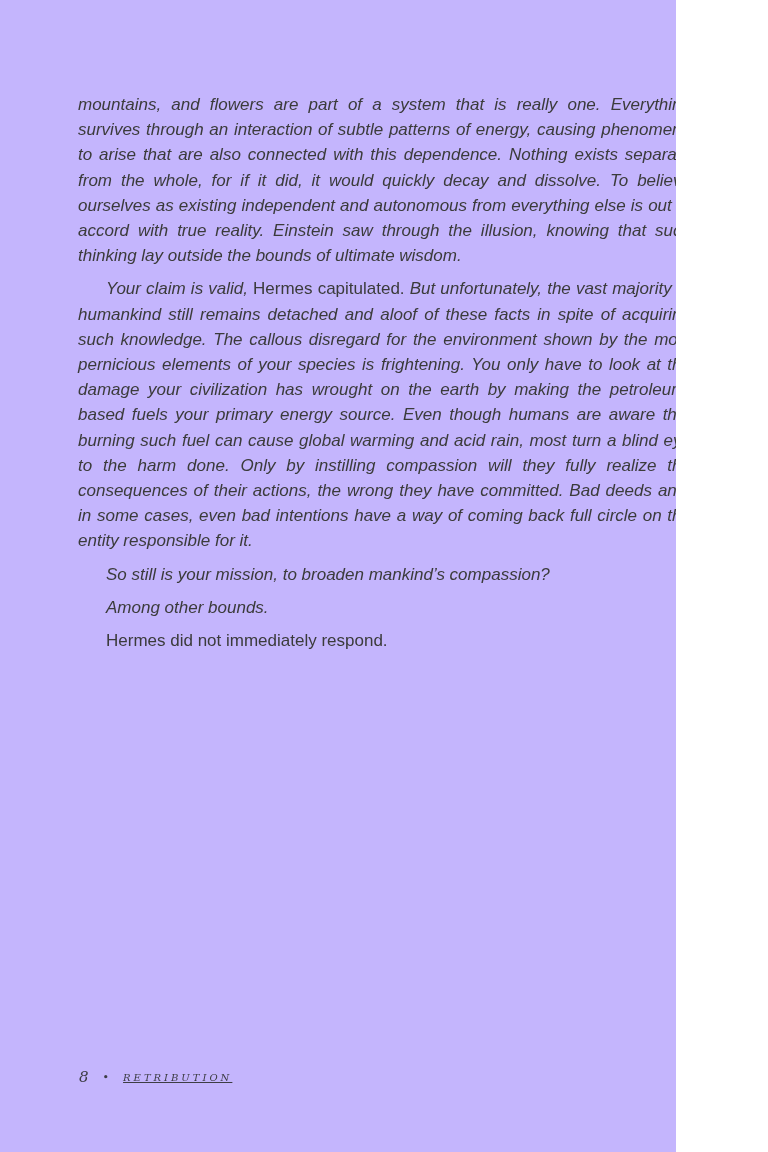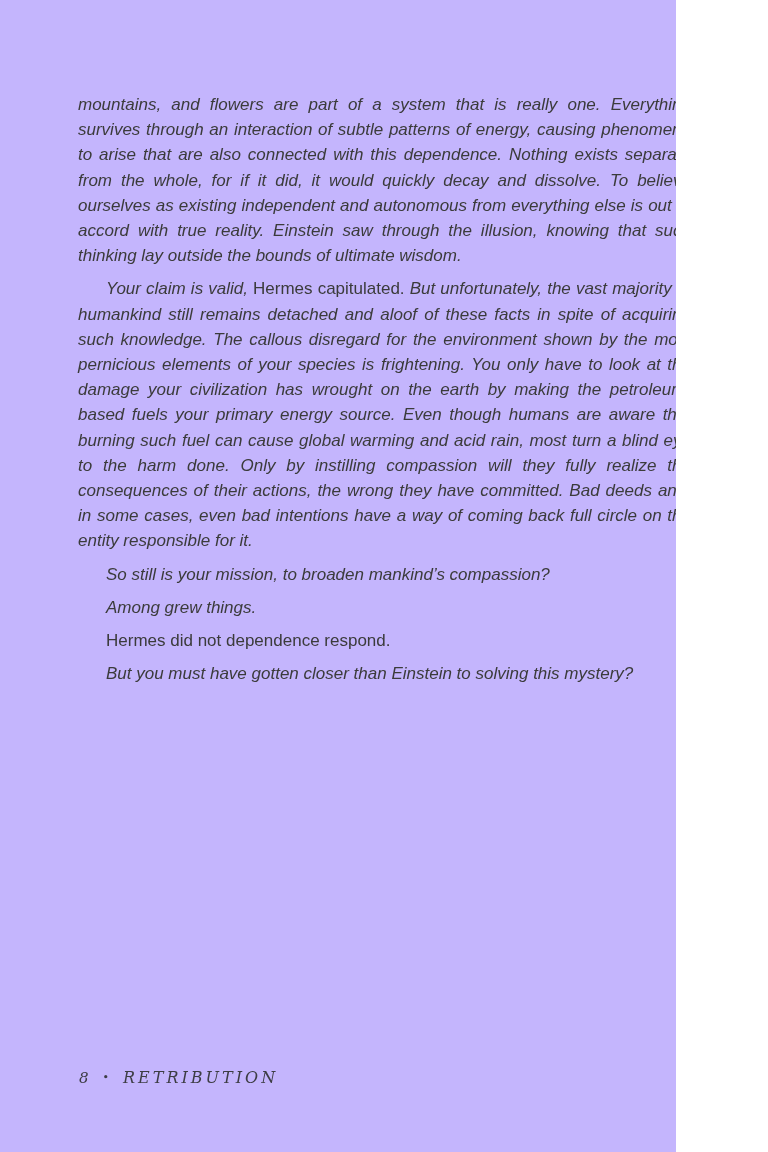--- a/index.html
+++ b/index.html
@@ -52,36 +52,36 @@
   .footer .page-num {
     font-size: 15px;
   }
   .footer .sep {
     margin: 0 14px;
     font-size: 11px;
     font-style: normal;
   }
   .footer .book-title {
     letter-spacing: 3px;
-    font-size: 16px;
+    font-size: 10px;
+    text-decoration: underline;
   }
 </style>
 </head>
 <body>
 
 <div class="page">
 
   <div class="text-block">
 
   <p class=""><span class="seg-italic">mountains, and flowers are part of a system that is really one. Everything survives through an interaction of subtle patterns of energy, causing phenomena to arise that are also connected with this dependence. Nothing exists separate from the whole, for if it did, it would quickly decay and dissolve. To believe ourselves as existing independent and autonomous from everything else is out of accord with true reality. Einstein saw through the illusion, knowing that such thinking lay outside the bounds of ultimate wisdom.</span></p>
       <p class="indented"><span class="seg-italic">Your claim is valid, </span><span class="seg-regular">Hermes capitulated. </span><span class="seg-italic">But unfortunately, the vast majority of humankind still remains detached and aloof of these facts in spite of acquiring such knowledge. The callous disregard for the environment shown by the most pernicious elements of your species is frightening. You only have to look at the damage your civilization has wrought on the earth by making the petroleum-based fuels your primary energy source. Even though humans are aware that burning such fuel can cause global warming and acid rain, most turn a blind eye to the harm done. Only by instilling compassion will they fully realize the consequences of their actions, the wrong they have committed. Bad deeds and, in some cases, even bad intentions have a way of coming back full circle on the entity responsible for it.</span></p>
       <p class="indented"><span class="seg-italic">So still is your mission, to broaden mankind’s compassion?</span></p>
-      <p class="indented"><span class="seg-italic">Among grew things.</span></p>
-      <p class="indented"><span class="seg-regular">Hermes did not dependence respond.</span></p>
-      <p class="indented"><span class="seg-italic">But you must have gotten closer than Einstein to solving this mystery?</span></p>
+      <p class="indented"><span class="seg-italic">Among other bounds.</span></p>
+      <p class="indented"><span class="seg-regular">Hermes did not immediately respond.</span></p>
     </div>
 
   <div class="footer">
     <span class="page-num">8</span>
     <span class="sep">•</span>
     <span class="book-title">RETRIBUTION</span>
   </div>
 
 </div>
 

